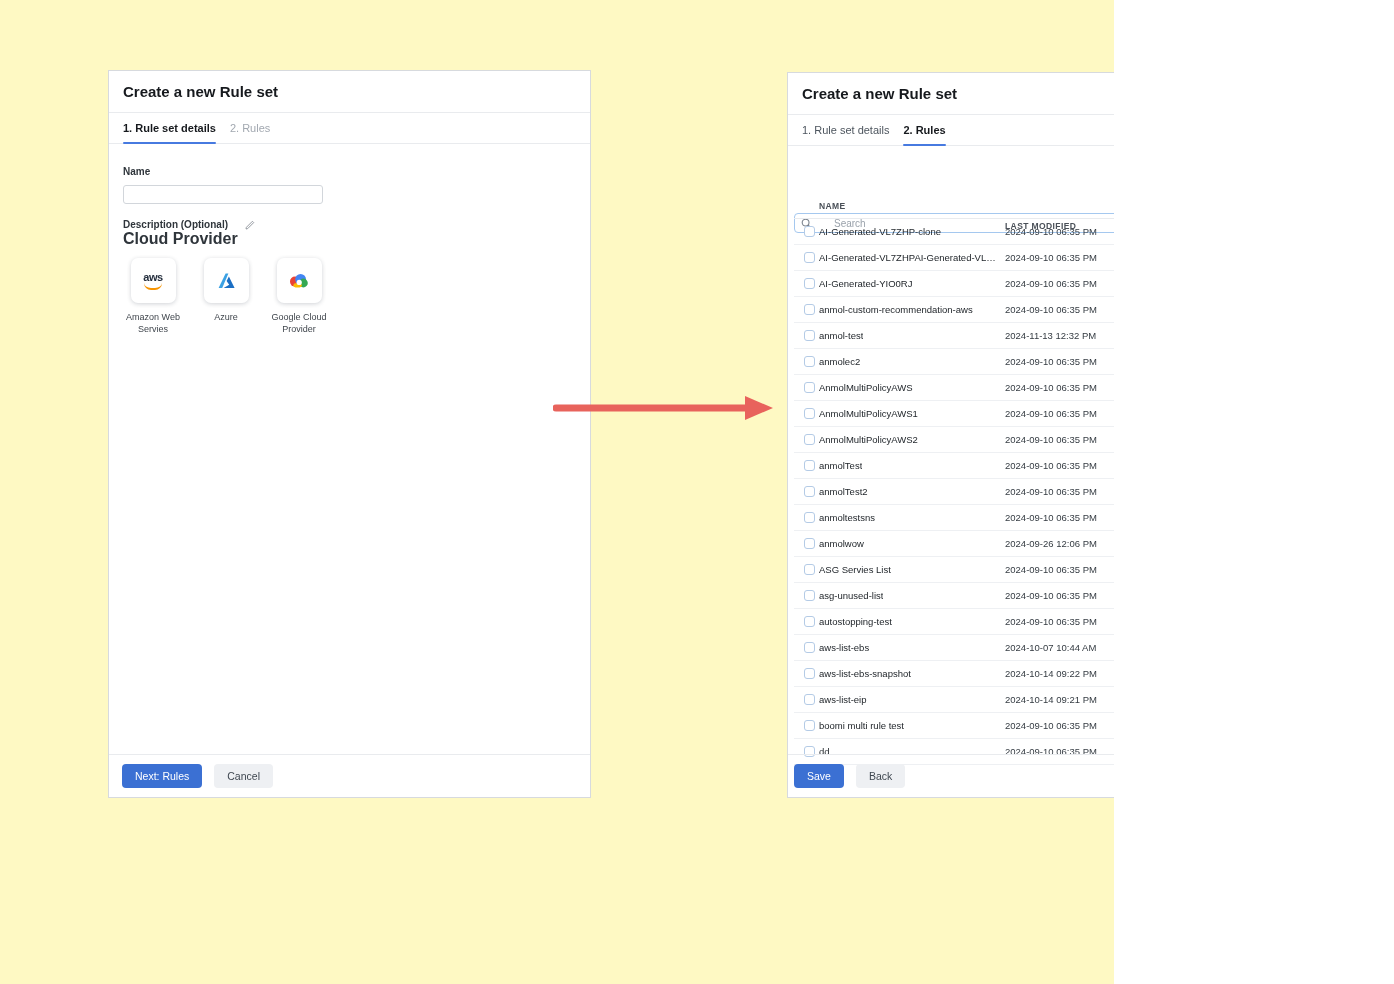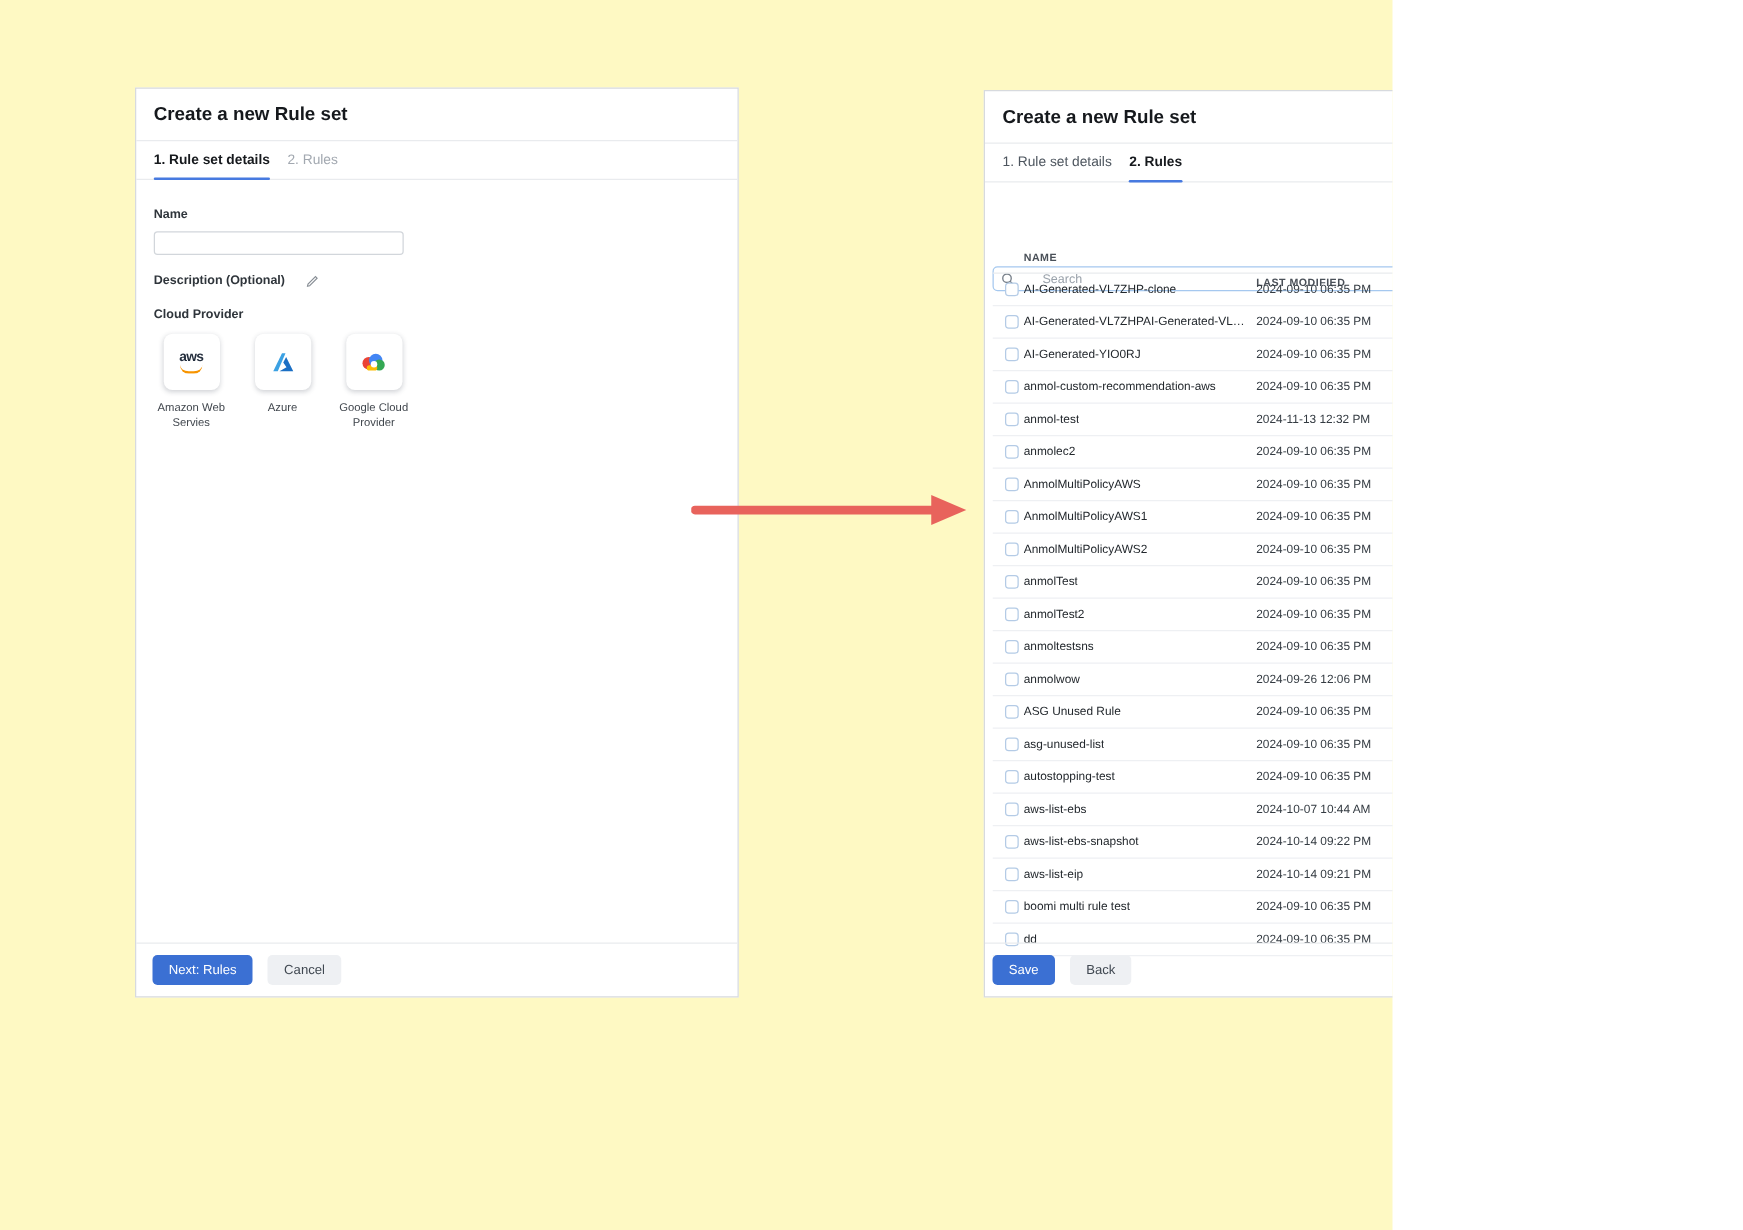--- a/index.html
+++ b/index.html
@@ -24,21 +24,21 @@
                        height:2px; background:#477ae0; border-radius:2px; }
   .tab.inactive-light { color:#a2a8b0; }
   .tab.inactive-dark  { color:#4d555e; }
 
   
   .form-area { padding:22px 14px 0 14px; }
   .field-label { font-size:10px; font-weight:bold; color:#2f353b; margin-bottom:7px; }
   .name-input { width:200px; height:19px; border:1px solid #d2d6db; border-radius:3px;
                 font-size:10px; padding:0 6px; outline:none; }
   .desc-row { display:flex; align-items:center; gap:17px; margin-top:15px; }
-  .section-label { font-size:10px; font-weight:bold; color:#2f353b; margin-top:16px; }
+  .section-label { font-size:16px; font-weight:bold; color:#2f353b; }
 
   .providers { display:flex; gap:13px; margin-top:10px; }
   .provider { width:60px; display:flex; flex-direction:column; align-items:center; }
   .provider-card { width:45px; height:45px; background:#fff; border-radius:7px;
                    box-shadow:0 1px 4px rgba(40,50,70,.22); display:flex; flex-direction:column;
                    align-items:center; justify-content:center; cursor:pointer; }
   .provider-label { margin-top:8px; font-size:9px; color:#40464d; text-align:center; line-height:1.35; }
   .aws-word { font-size:11px; font-weight:bold; color:#252f3e; letter-spacing:-.5px; line-height:1; }
   .aws-smile { width:18px; height:7px; border-bottom:2px solid #f79400; border-radius:0 0 9px 9px; margin-top:0px; }
 
@@ -260,21 +260,21 @@
   </div>
 
   <div class="tbl-row">
     <span class="row-check"></span>
     <span class="row-name">anmolwow</span>
     <span class="row-mod">2024-09-26 12:06 PM</span>
   </div>
 
   <div class="tbl-row">
     <span class="row-check"></span>
-    <span class="row-name">ASG Unused Rule</span>
+    <span class="row-name">ASG Servies List</span>
     <span class="row-mod">2024-09-10 06:35 PM</span>
   </div>
 
   <div class="tbl-row">
     <span class="row-check"></span>
     <span class="row-name">asg-unused-list</span>
     <span class="row-mod">2024-09-10 06:35 PM</span>
   </div>
 
   <div class="tbl-row">

